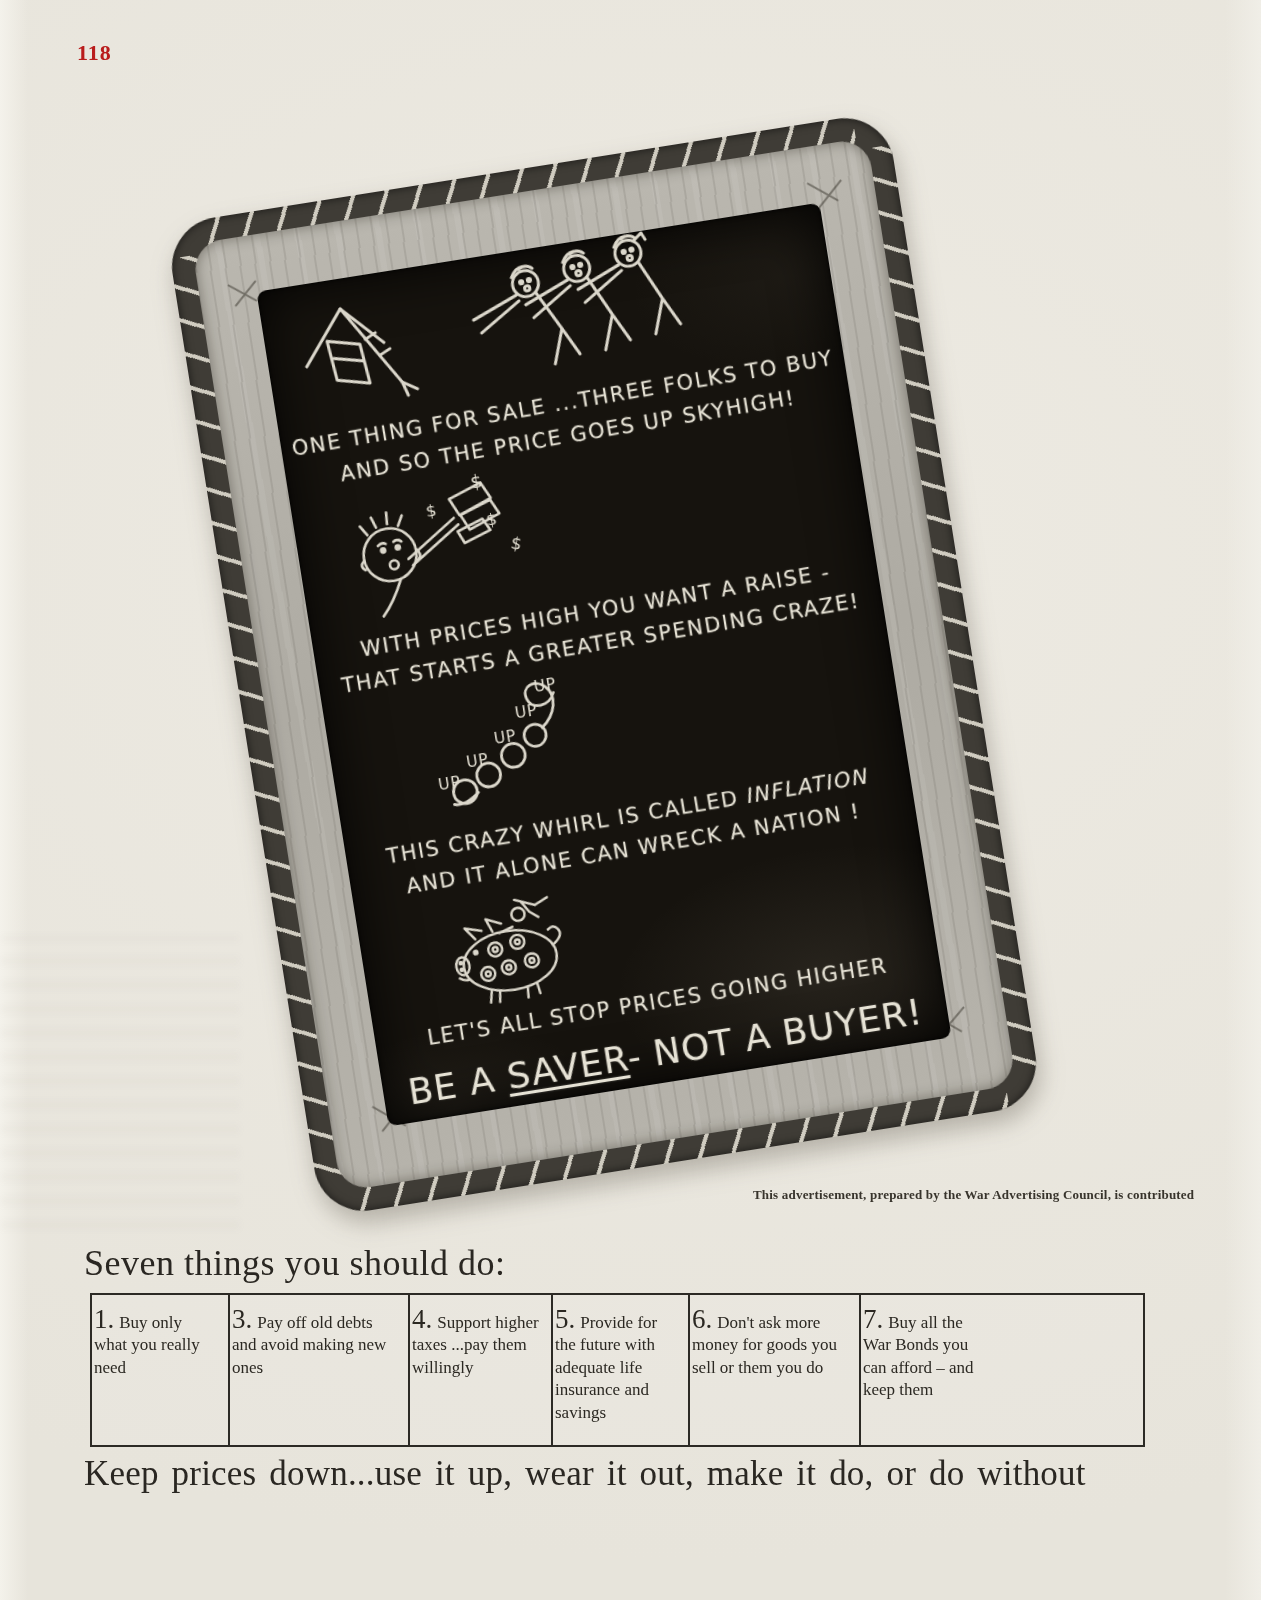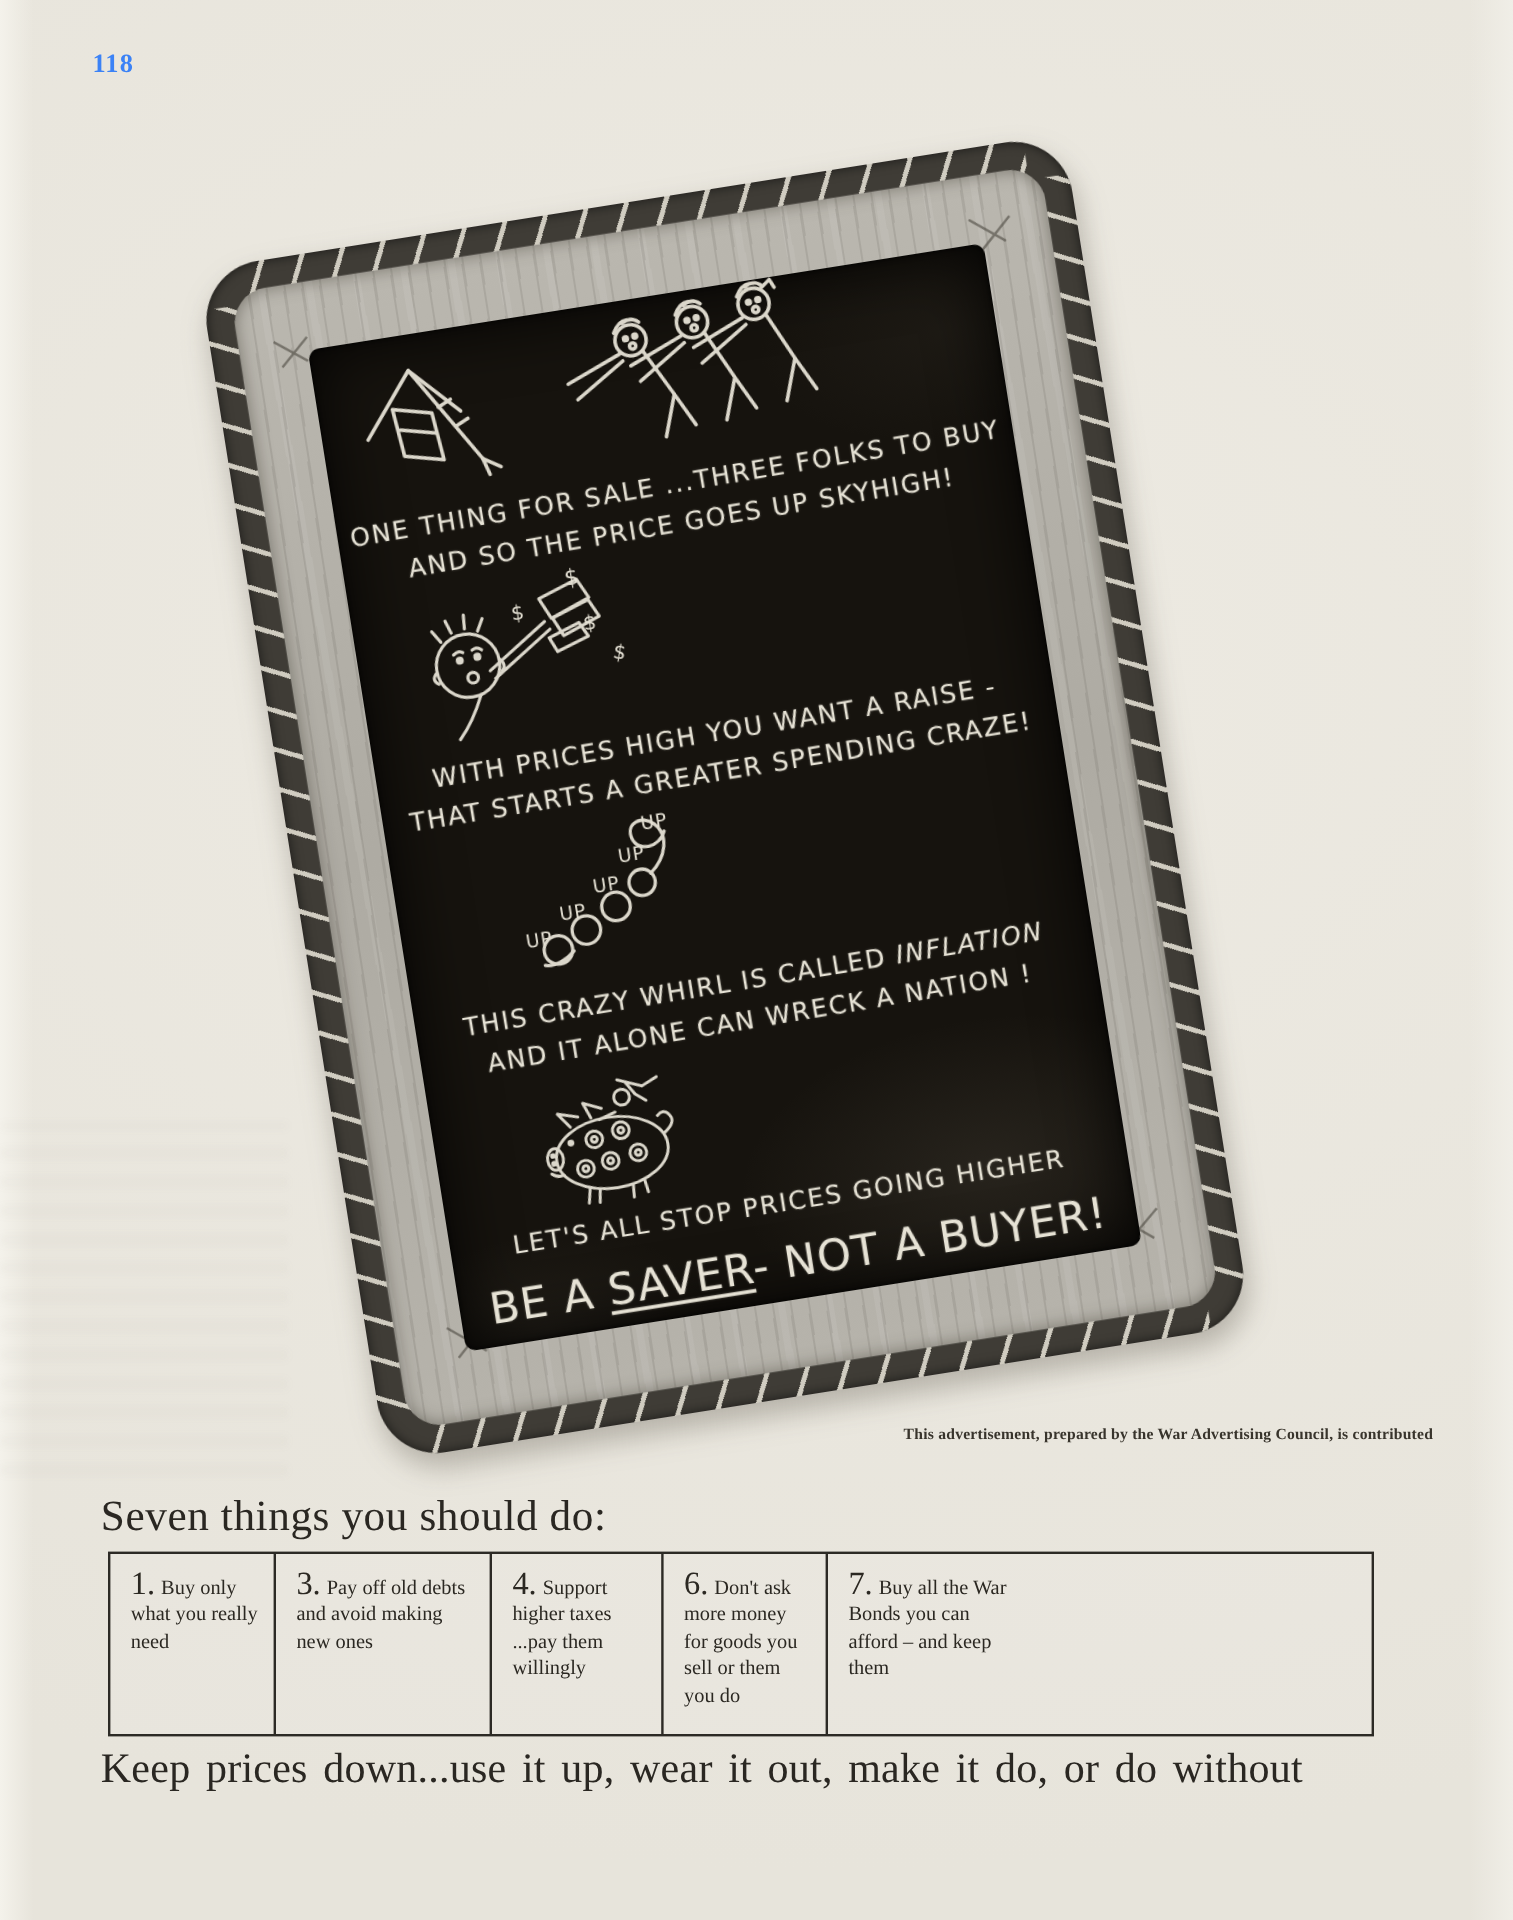--- a/index.html
+++ b/index.html
@@ -10,21 +10,21 @@
       linear-gradient(270deg, #f0eee7 0px, rgba(240,238,231,0) 36px),
       radial-gradient(1400px 1000px at 55% 35%, #edeae2, #e7e4db);
     font-family:"Liberation Serif", serif;
     color:#2b2822;
   }
   .ghost{
     position:absolute;left:0;top:935px;width:240px;height:295px;
     background:repeating-linear-gradient(0deg, rgba(140,134,122,.07) 0 10px, rgba(140,134,122,0) 10px 24px);
     filter:blur(3px);opacity:.55;pointer-events:none;
   }
-  .page-number{position:absolute;left:77px;top:40px;font-size:22px;font-weight:bold;letter-spacing:1px;color:#3b82f6;}
+  .page-number{position:absolute;left:77px;top:40px;font-size:22px;font-weight:bold;letter-spacing:1px;color:#b91c1c;}
 
   
   .board-wrap{
     position:absolute;left:239px;top:162px;width:730px;height:1005px;
     transform:rotate(-9deg);
     filter:drop-shadow(2px 12px 12px rgba(80,74,62,.35));
   }
   .rope{position:absolute;inset:0;border-radius:50px;background:#3f3c36;overflow:hidden;
         box-shadow:inset 0 0 10px rgba(0,0,0,.6);}
   .stitch{position:absolute;opacity:.95;}
@@ -75,21 +75,21 @@
 
   
   .credit{position:absolute;left:710px;top:1184px;width:445px;
           font-size:13px;font-weight:bold;line-height:1.7;color:#38342c;letter-spacing:.2px;margin-left:43px;}
   .heading{position:absolute;left:84px;top:1242px;font-size:36px;color:#2a2722;letter-spacing:.5px;}
   .seven-table{
     position:absolute;left:90px;top:1293px;width:1055px;height:154px;
     display:grid;grid-template-columns:138px 180px 143px 137px 171px 132px 154px;
     border:2px solid #2c2a25;box-sizing:border-box;background:rgba(255,255,255,.06);
   }
-  .cell{border-right:2px solid #2c2a25;padding:11px 12px 6px 17px;box-sizing:border-box;
+  .cell{border-right:2px solid #2c2a25;padding:11px 12px 6px 2px;box-sizing:border-box;
         font-size:17px;line-height:1.32;color:#2b2822;}
   .cell:last-child{border-right:none;}
   .cell .num{font-size:27px;line-height:1;margin-right:5px;}
   .u-ink{text-decoration:underline;text-underline-offset:2px;}
   .slogan{position:absolute;left:84px;top:1454px;width:1064px;font-size:35px;color:#2a2722;
           white-space:nowrap;letter-spacing:.2px;word-spacing:4px;}
 </style>
 </head>
 <body>
 
@@ -254,17 +254,18 @@
 <div class="credit">
   <div>This advertisement, prepared by the War Advertising Council, is contributed</div>
 </div>
 
 <div class="heading">Seven things you should do:</div>
 
 <div class="seven-table">
   <div class="cell"><span class="num">1.</span><span>Buy only what you really need</span><span class="u-ink"></span><span></span></div>
   <div class="cell"><span class="num">3.</span><span>Pay off old debts and avoid making new ones</span><span class="u-ink"></span><span></span></div>
   <div class="cell"><span class="num">4.</span><span>Support higher taxes ...pay them willingly</span><span class="u-ink"></span><span></span></div>
+  <div class="cell"><span class="num">5.</span><span>Provide for the future with adequate life insurance and savings</span><span class="u-ink"></span><span></span></div>
   <div class="cell"><span class="num">6.</span><span>Don't ask more money for goods you sell or them you do</span><span class="u-ink"></span><span></span></div>
   <div class="cell"><span class="num">7.</span><span>Buy all the War Bonds you can afford – and keep them</span><span class="u-ink"></span><span></span></div>
 </div>
 
 <div class="slogan">Keep prices down...use it up, wear it out, make it do, or do without</div>
 
 </body></html>

